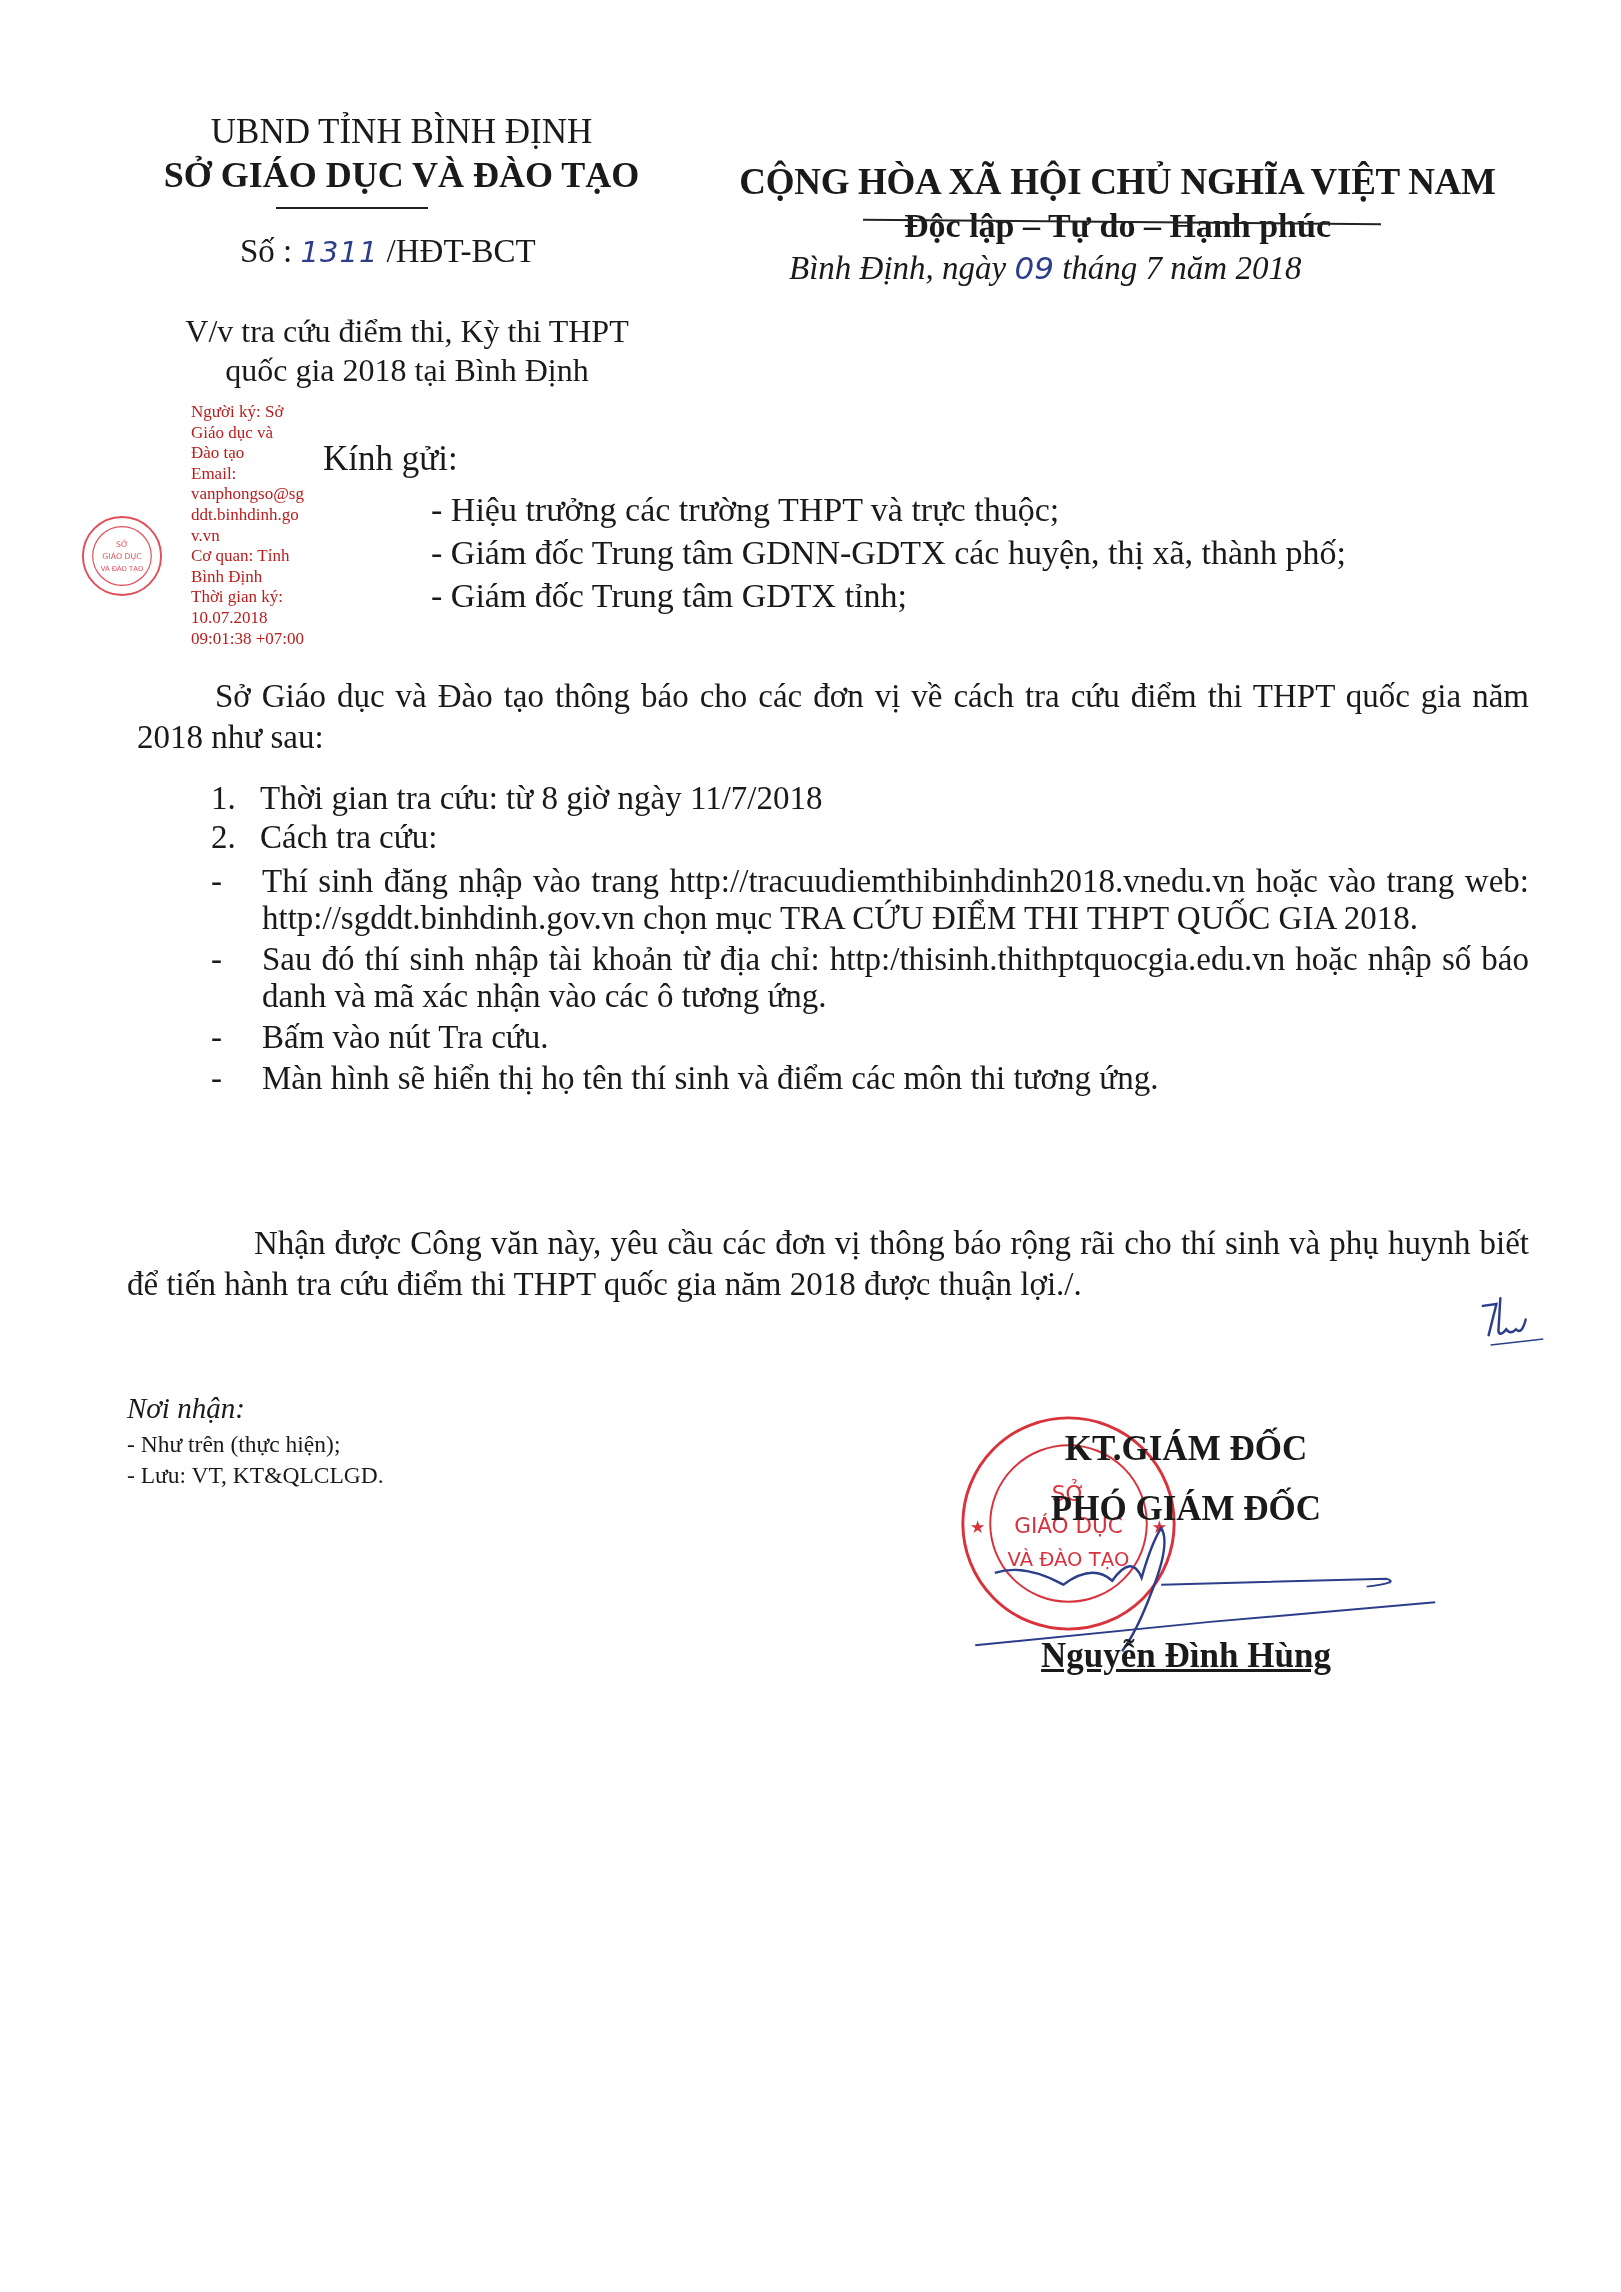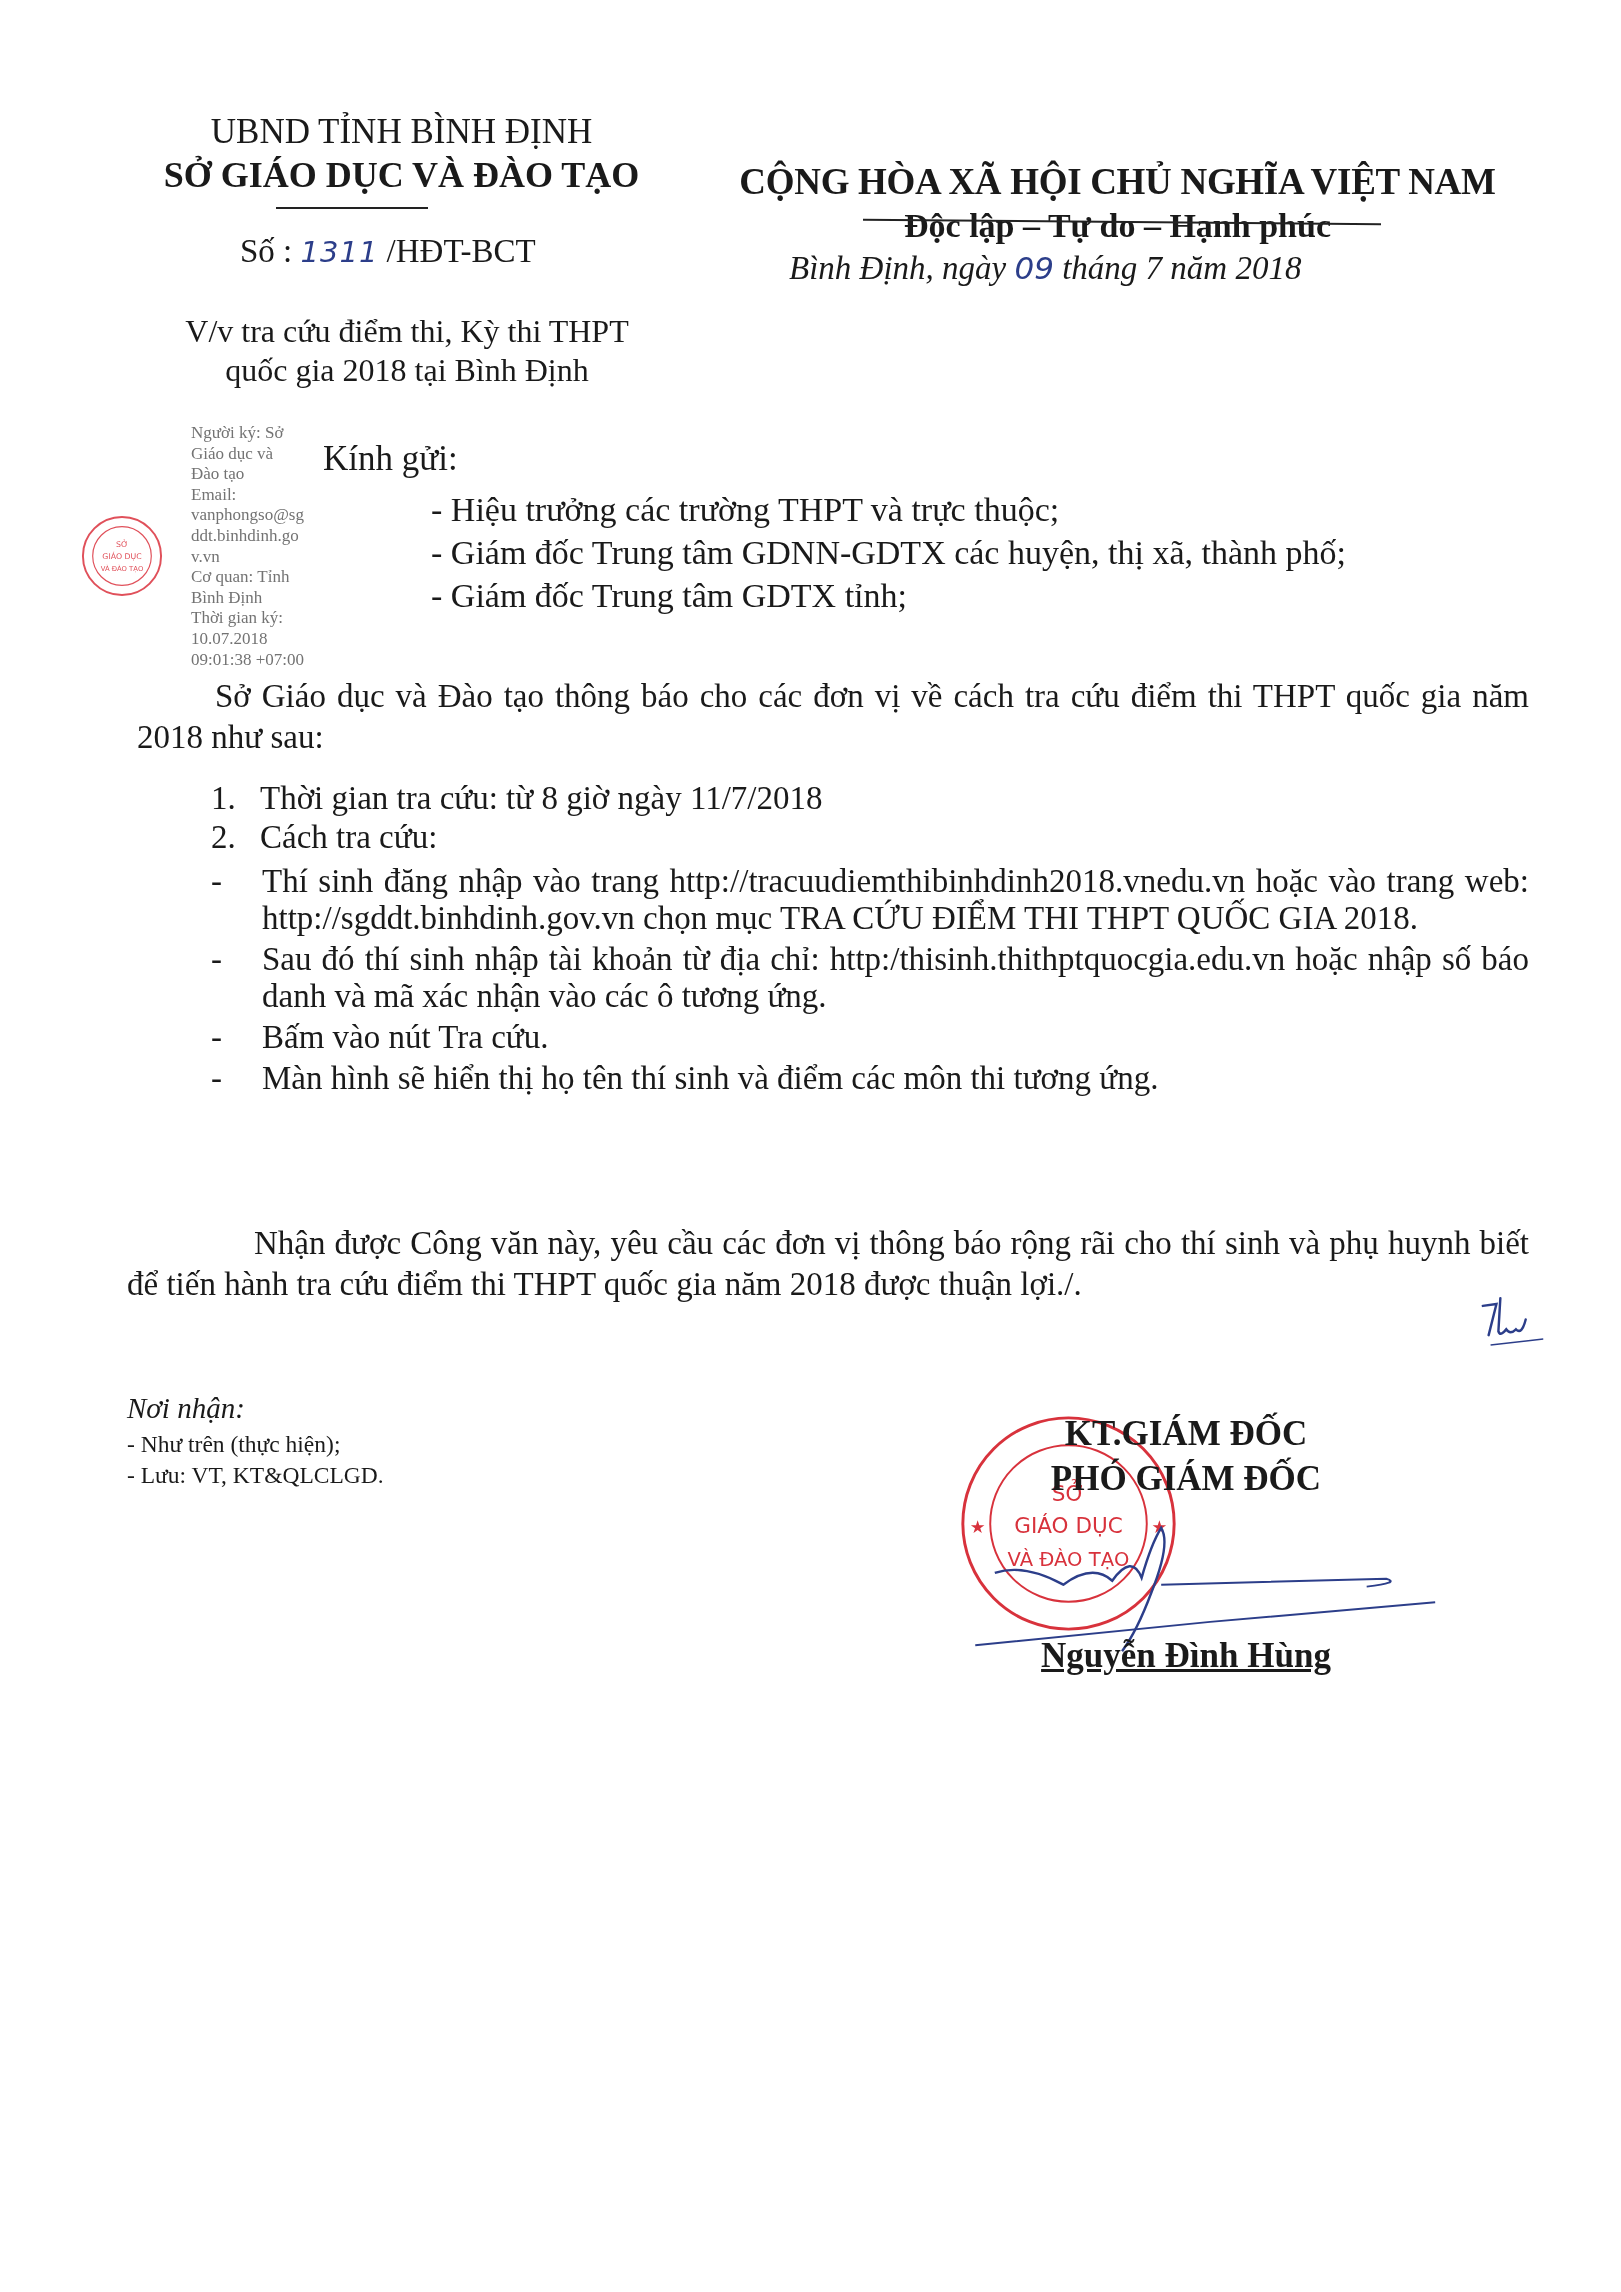--- a/index.html
+++ b/index.html
@@ -13,42 +13,42 @@
     .uline-left { left: 276px; top: 207px; width: 152px; height: 2px; background: #222; }
     .so-line { left: 240px; top: 233px; font-size: 33px; }
     .so-line .hand { font-family: "DejaVu Sans", sans-serif; font-style: italic; color: #2c3e8a; font-size: 29px; letter-spacing: 1px; }
     .subject { left: 152px; top: 312px; width: 510px; font-size: 32px; line-height: 39px; }
     .hdr-right { left: 696px; top: 123px; width: 843px; }
     .hdr-right .r1 { font-size: 37px; line-height: 45px; font-weight: bold; letter-spacing: -0.3px; margin-top: 36px; }
     .hdr-right .r2 { font-size: 34px; line-height: 43px; font-weight: bold; }
     .uline-right { left: 863px; top: 221px; width: 518px; height: 2px; background: #222; transform: rotate(0.5deg); }
     .dateline { left: 789px; top: 250px; font-size: 33px; font-style: italic; }
     .dateline .hand { font-family: "DejaVu Sans", sans-serif; color: #2c3e8a; font-style: italic; font-size: 31px; }
-    .sig-meta { left: 191px; top: 423px; width: 147px; font-size: 17px; line-height: 20.6px; color: #737373; }
+    .sig-meta { left: 191px; top: 402px; width: 147px; font-size: 17px; line-height: 20.6px; color: #b91c1c; }
     .mini-stamp { left: 80px; top: 514px; width: 84px; height: 84px; }
     .kinh-gui { left: 323px; top: 439px; font-size: 35px; }
     .recipients { left: 431px; top: 488px; font-size: 34px; line-height: 43px; }
     .recipients div { white-space: nowrap; }
     .body-text { left: 137px; top: 676px; width: 1392px; font-size: 33px; line-height: 41px; text-align: justify; }
     .body-text .indent { text-indent: 78px; }
     .num-list { left: 211px; top: 779px; width: 1318px; font-size: 33px; line-height: 39px; }
     .num-item { display: flex; }
     .num-item .n { width: 49px; }
     .dash-list { left: 211px; top: 863px; width: 1318px; font-size: 33px; line-height: 37px; }
     .dash-item { display: flex; margin-bottom: 3.9px; }
     .dash-item .d { width 51px; min-width: 51px; }
     .dash-item .t { flex: 1; text-align: justify; }
     .closing { left: 127px; top: 1223px; width: 1402px; font-size: 33px; line-height: 41px; text-align: justify; }
     .closing .indent { text-indent: 127px; }
     .initials { left: 1475px; top: 1292px; width: 78px; height: 59px; }
     .noi-nhan { left: 127px; top: 1392px; }
     .noi-nhan .title { font-size: 29px; font-weight: normal; font-style: italic; margin-bottom: 3.9px; }
     .noi-nhan .item { font-size: 23.5px; line-height: 31px; }
     .sign-block { left: 980px; top: 1411px; width: 412px; }
-    .sign-block .role { font-size: 35px; line-height: 45px; font-weight: bold; }
+    .sign-block .role { font-size: 35px; line-height: 45px; font-weight: bold; margin-top: 15px; }
     .big-stamp { left: 956px; top: 1411px; width: 225px; height: 225px; }
     .signature { left: 965px; top: 1524px; width: 500px; height: 137px; }
     .signer-name { left: 980px; top: 1636px; width: 412px; font-size: 35px; font-weight: bold; text-decoration: underline; }
   </style>
 </head>
 <body>
 
 <div class="abs hdr-left center">
   <div class="l1">UBND TỈNH BÌNH ĐỊNH</div>
   <div class="l2">SỞ GIÁO DỤC VÀ ĐÀO TẠO</div>

